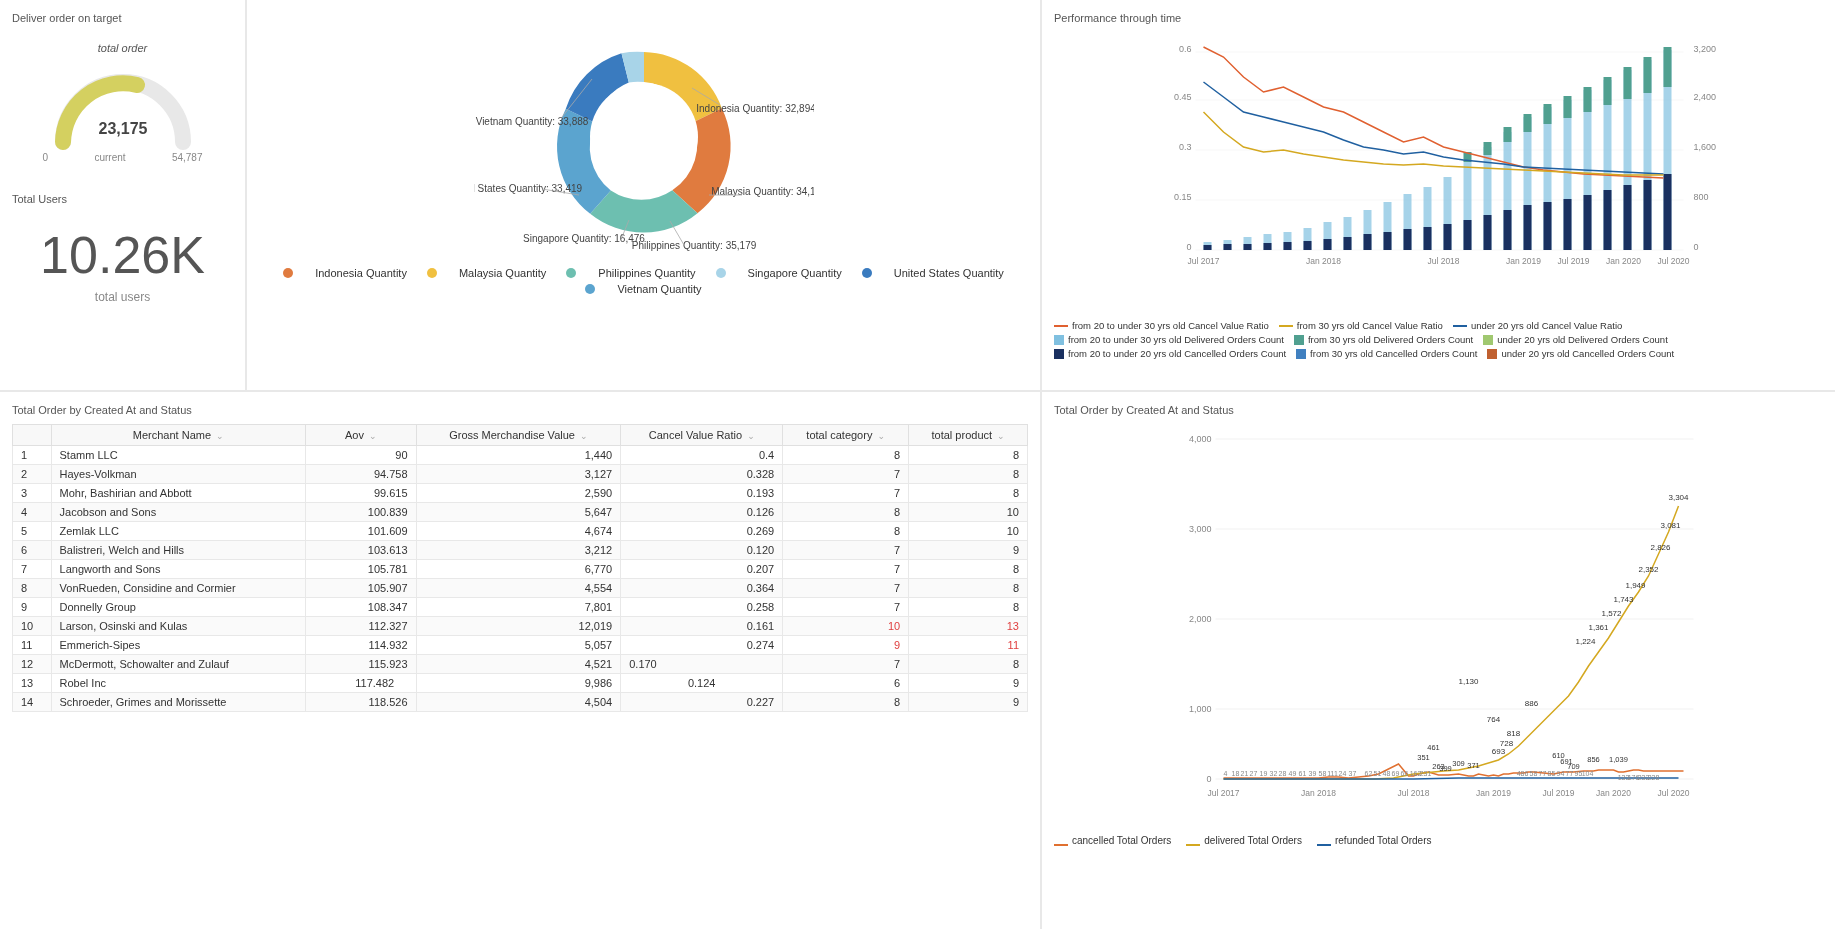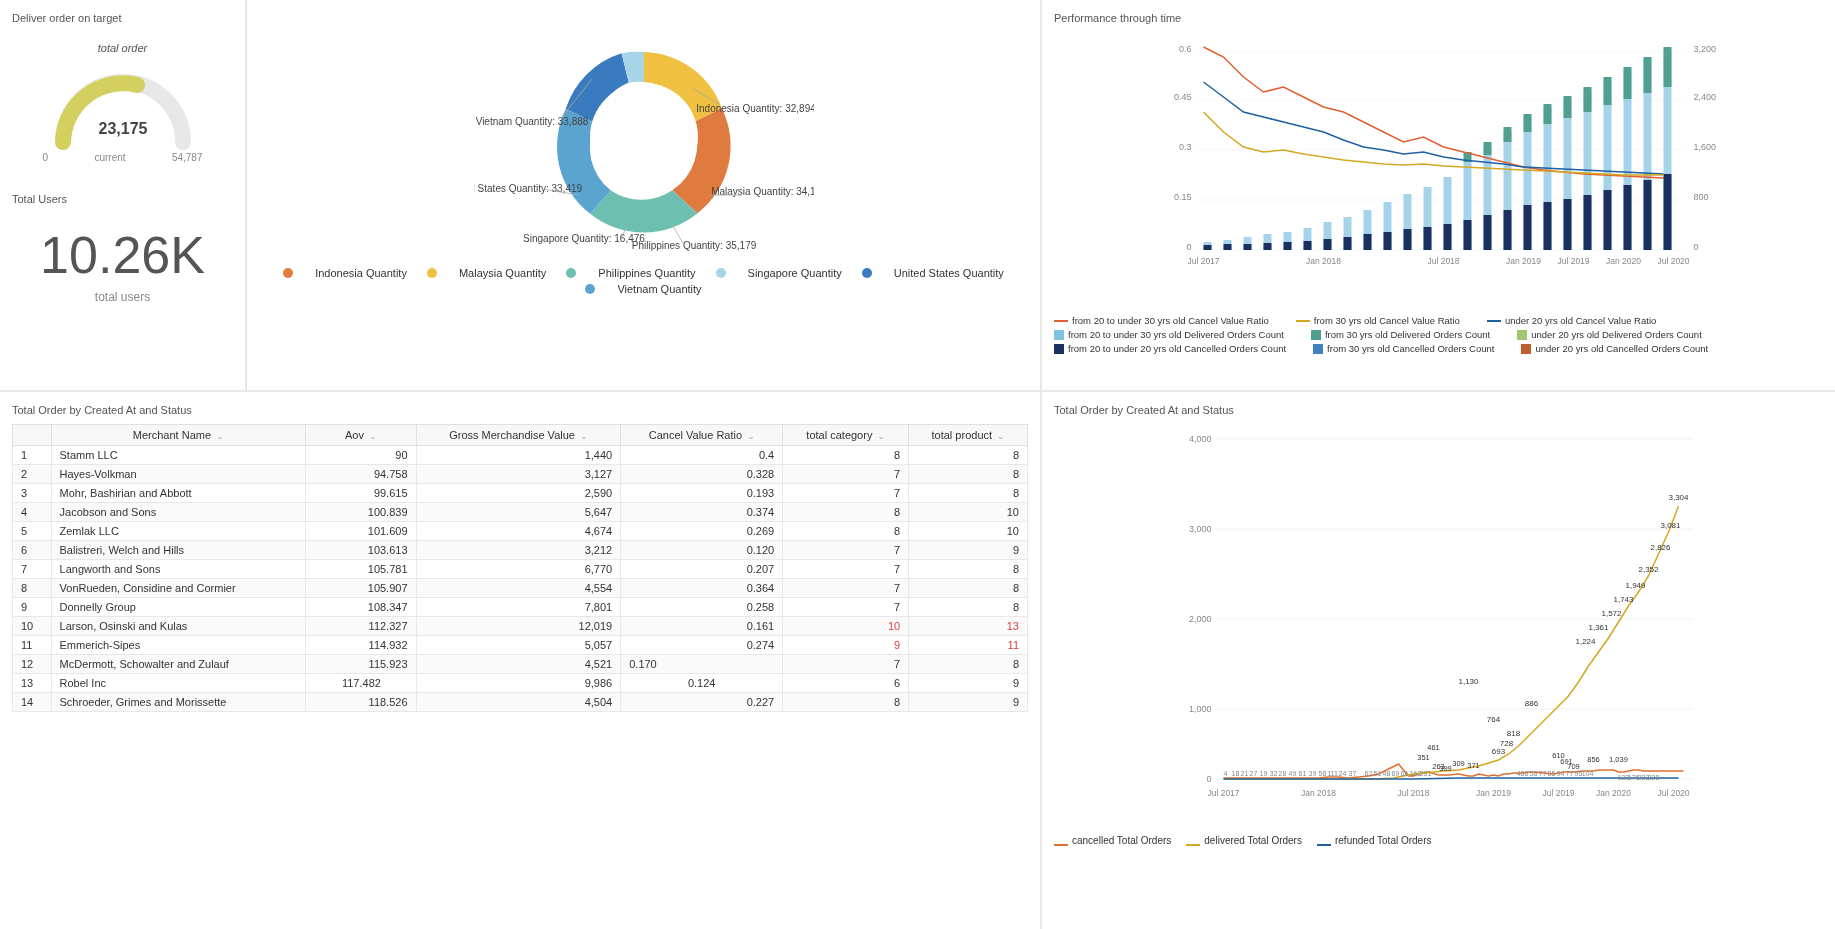--- a/index.html
+++ b/index.html
@@ -25,21 +25,21 @@
     
     
     .panel-donut { grid-column: 2; }
     .donut-chart-area { display: flex; justify-content: center; align-items: center; margin-top: 5px; }
     .legend-container { display: flex; flex-wrap: wrap; gap: 4px 20px; margin-top: 10px; justify-content: center; }
     .legend-item { display: flex; align-items: center; gap: 22px; font-size: 11px; }
     .legend-dot { width: 10px; height: 10px; border-radius: 50%; flex-shrink: 0; }
     
     
     .panel-performance { grid-column: 3; }
-    .perf-legend { display: flex; flex-wrap: wrap; gap: 3px 27px; font-size: 9.5px; }
+    .perf-legend { display: flex; flex-wrap: wrap; gap: 3px 10px; margin-top: 5px; font-size: 9.5px; }
     .perf-legend-item { display: flex; align-items: center; gap: 4px; }
     .legend-line { width: 14px; height: 2px; }
     
     
     .panel-table { grid-column: 1 / 3; overflow: auto; }
     .data-table { width: 100%; border-collapse: collapse; font-size: 11px; }
     .data-table th { background: #f8f8f8; border: 1px solid #e0e0e0; padding: 4px 8px; font-weight: 500; white-space: nowrap; }
     .data-table td { border: 1px solid #e8e8e8; padding: 3px 8px; }
     .data-table tr:nth-child(even) td { background: #fafafa; }
     .sort-icon { color: #aaa; font-size: 9px; margin-left: 2px; }
@@ -321,21 +321,21 @@
             <td style="text-align: right;">2,590</td>
             <td style="text-align: right;">0.193</td>
             <td style="text-align: right;">7</td>
             <td style="text-align: right;">8</td>
           </tr>
           <tr>
             <td>4</td>
             <td>Jacobson and Sons</td>
             <td style="text-align: right;">100.839</td>
             <td style="text-align: right;">5,647</td>
-            <td style="text-align: right;">0.374</td>
+            <td style="text-align: right;">0.126</td>
             <td style="text-align: right;">8</td>
             <td style="text-align: right;">10</td>
           </tr>
           <tr>
             <td>5</td>
             <td>Zemlak LLC</td>
             <td style="text-align: right;">101.609</td>
             <td style="text-align: right;">4,674</td>
             <td style="text-align: right;">0.269</td>
             <td style="text-align: right;">8</td>
@@ -400,21 +400,21 @@
             <td>McDermott, Schowalter and Zulauf</td>
             <td style="text-align: right;">115.923</td>
             <td style="text-align: right;">4,521</td>
             <td style="text-align: left;">0.170</td>
             <td style="text-align: right;">7</td>
             <td style="text-align: right;">8</td>
           </tr>
           <tr>
             <td>13</td>
             <td>Robel Inc</td>
-            <td style="text-align: left; padding-left: 36px;">117.482</td>
+            <td style="text-align: center; padding-left: 36px;">117.482</td>
             <td style="text-align: right; margin-top: 16px;">9,986</td>
             <td style="text-align: center;">0.124</td>
             <td style="text-align: right;">6</td>
             <td style="text-align: right;">9</td>
           </tr>
           <tr>
             <td>14</td>
             <td>Schroeder, Grimes and Morissette</td>
             <td style="text-align: right;">118.526</td>
             <td style="text-align: right;">4,504</td>

